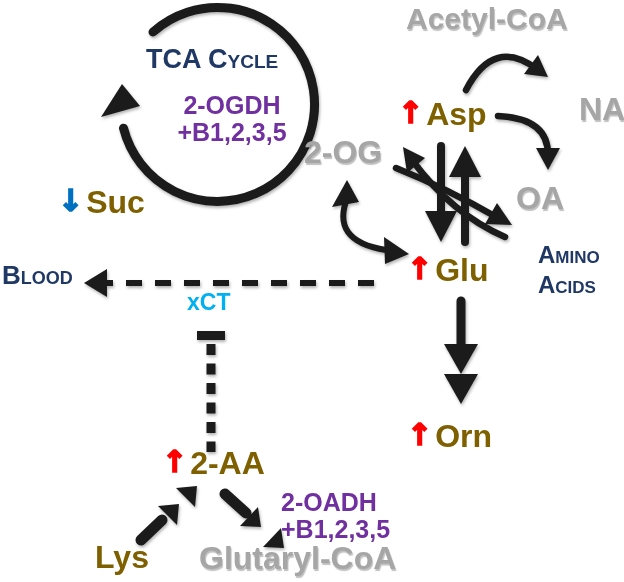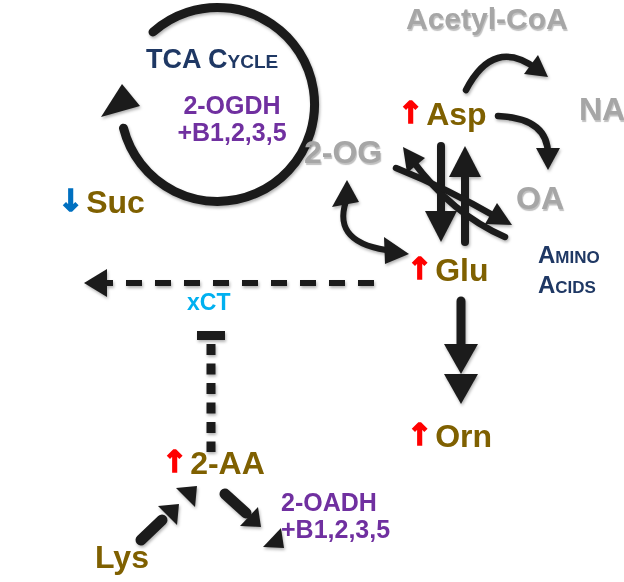--- a/index.html
+++ b/index.html
@@ -124,34 +124,36 @@
   <div class="lbl row" id="glurow">
     <span class="glyph up">↑</span>
     <span class="gold big">Glu</span>
   </div>
 
   <div class="lbl navy sc" id="amino">
     <div>Amino</div>
     <div>Acids</div>
   </div>
 
+  <div class="lbl navy sc" id="blood">Blood</div>
 
   <div class="lbl cyan" id="xct">xCT</div>
 
   <div class="lbl row" id="ornrow">
     <span class="glyph up">↑</span>
     <span class="gold big">Orn</span>
   </div>
 
   <div class="lbl row" id="aa2row">
     <span class="glyph up">↑</span>
     <span class="gold big">2-AA</span>
   </div>
 
   <div class="lbl purple" id="oadh">
     <div>2-OADH</div>
     <div>+B1,2,3,5</div>
   </div>
 
   <div class="lbl gold big" id="lys">Lys</div>
 
+  <div class="lbl gray big shadowed" id="glutaryl">Glutaryl-CoA</div>
 
 </div>
 
 </body></html>

